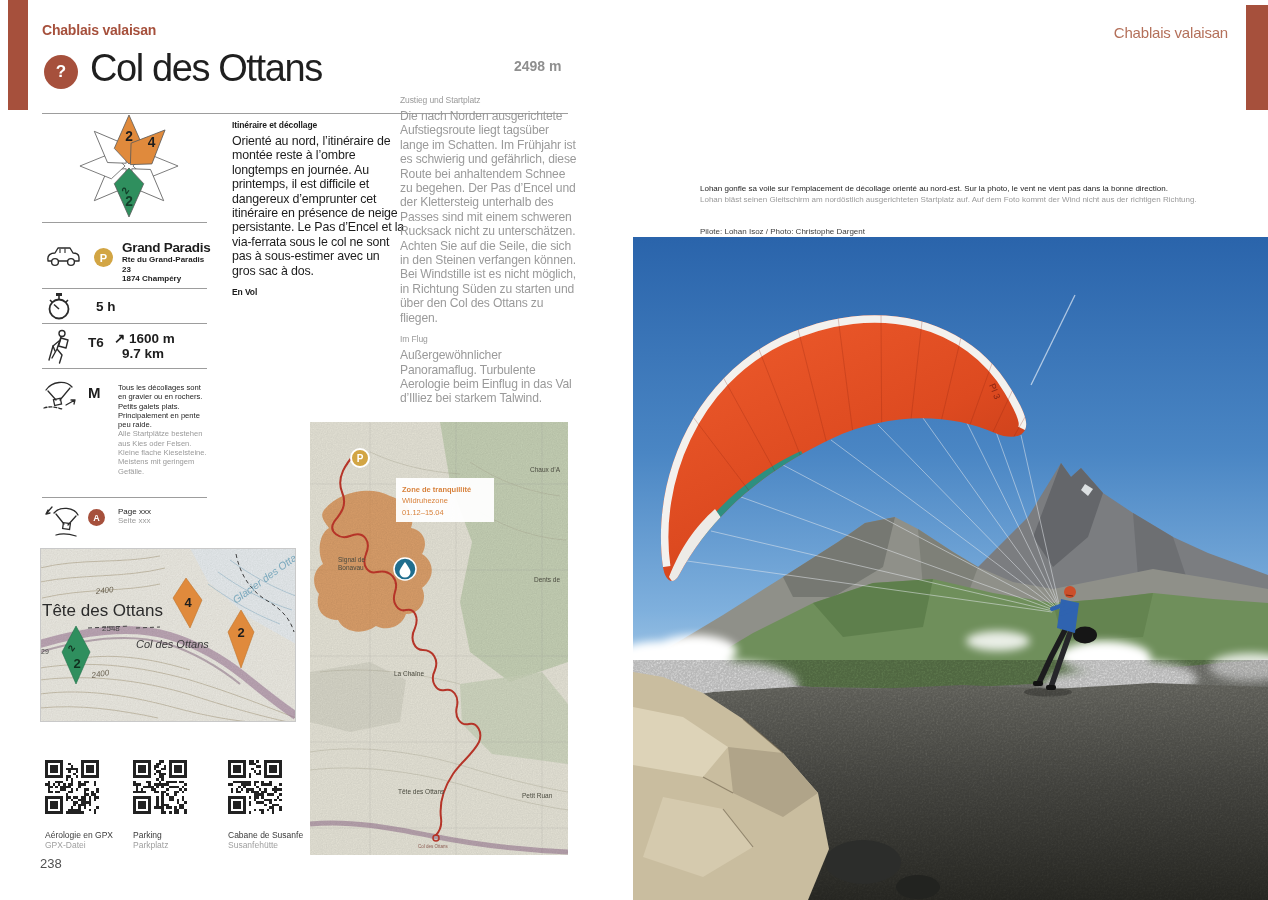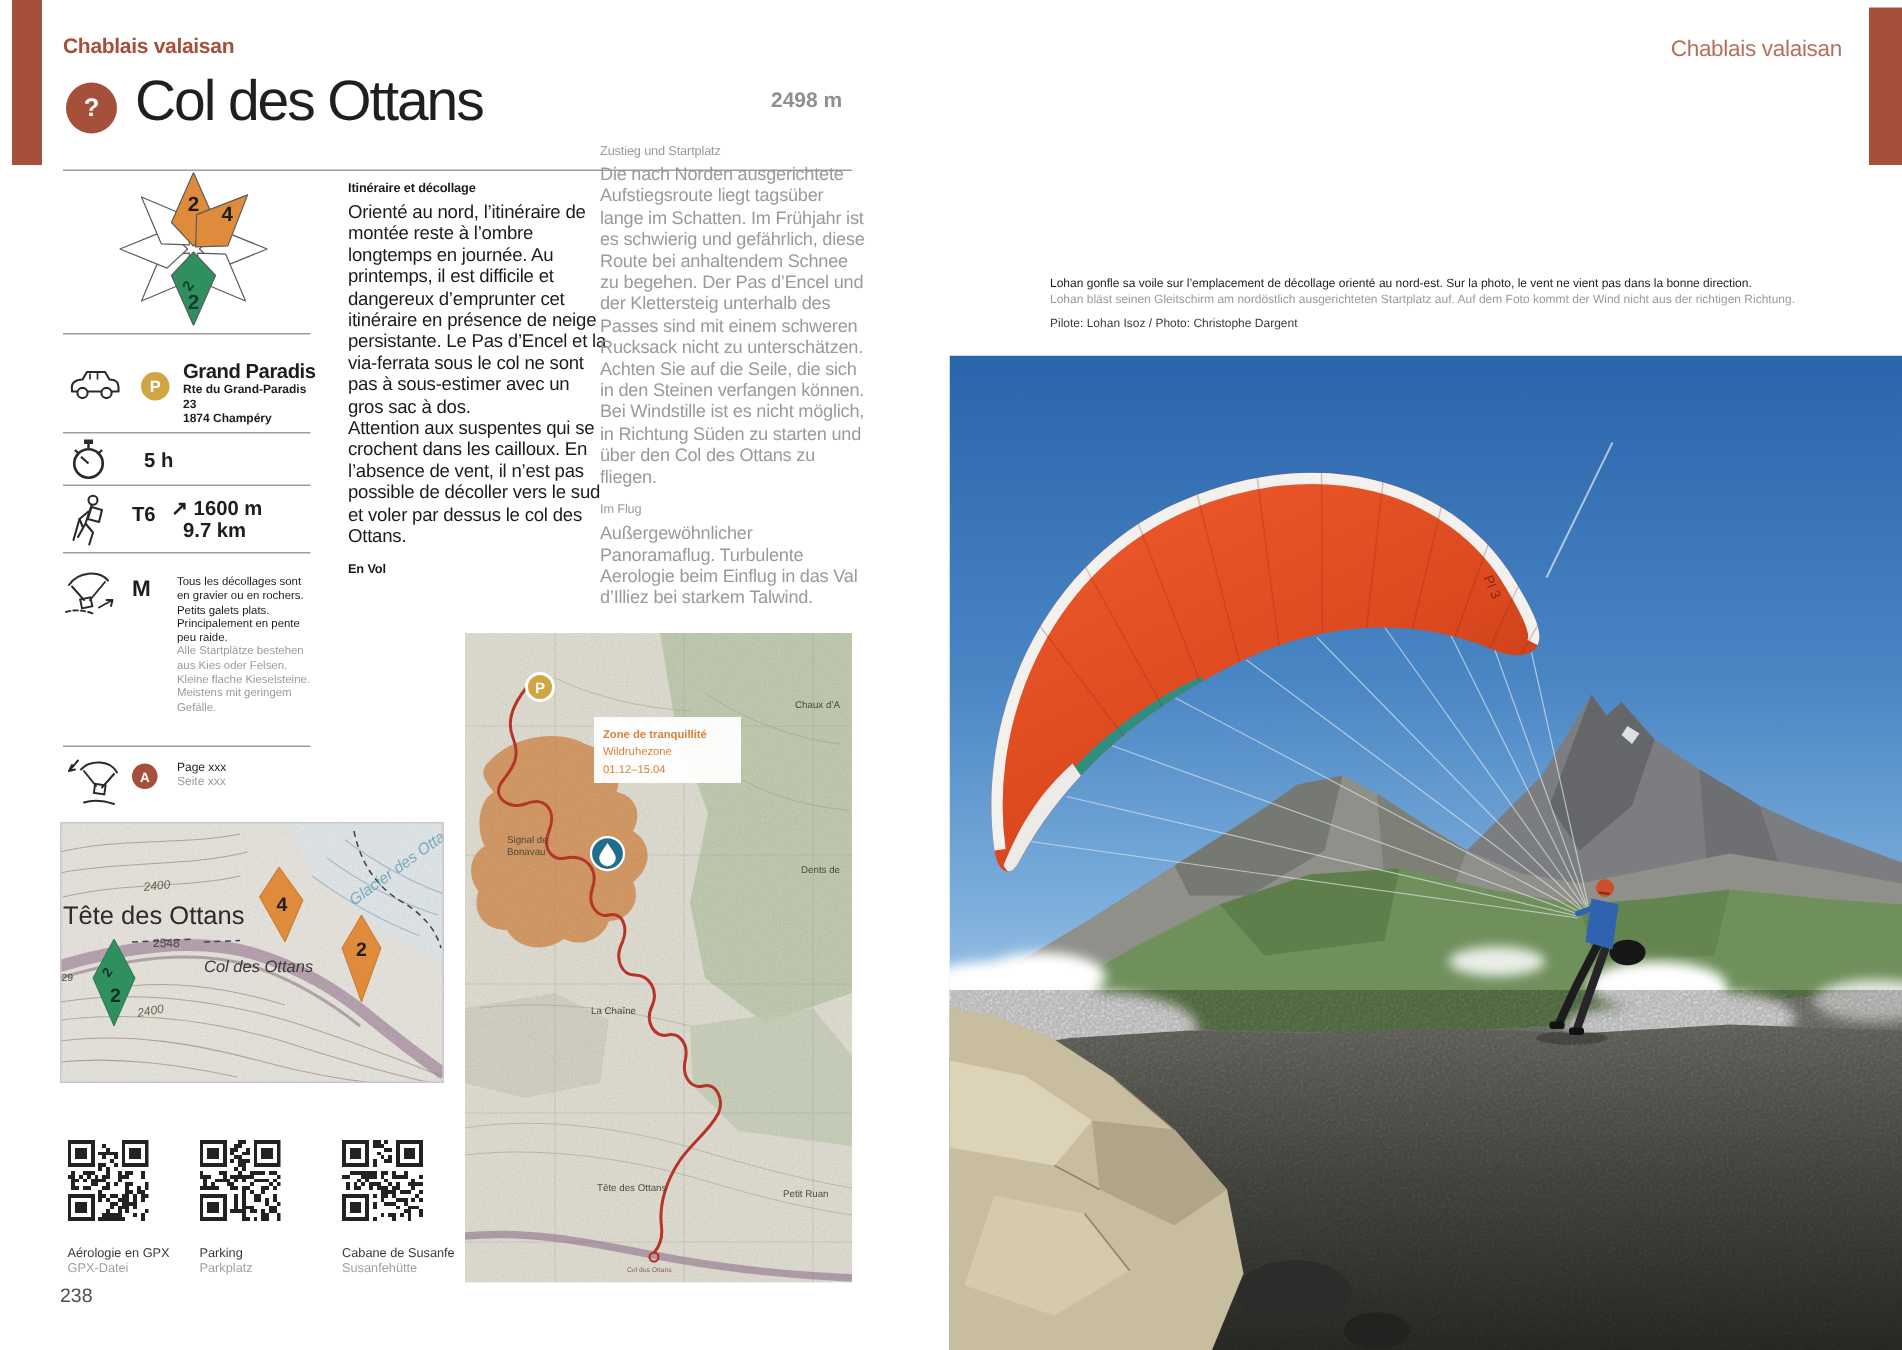--- a/index.html
+++ b/index.html
@@ -138,21 +138,20 @@
     <span>A</span>
   </div>
   <div class="abs" style="left:118px;top:507px;">
     <div style="font-size:8px;color:#1d1d1d;">Page xxx</div>
     <div style="font-size:8px;color:#9a9a9a;">Seite xxx</div>
   </div>
 
   <div class="abs fr" style="left:232px;top:107px;width:174px;margin-top:13px;">
     <p class="colhead">Itinéraire et décollage</p>
     <p class="colbody">Orienté au nord, l’itinéraire de montée reste à l’ombre longtemps en journée. Au printemps, il est difficile et dangereux d’emprunter cet itinéraire en présence de neige persistante. Le Pas d’Encel et la via-ferrata sous le col ne sont pas à sous-estimer avec un gros sac à dos.</p>
-    <p class="colbody">Attention aux suspentes qui se crochent dans les cailloux. En l’absence de vent, il n’est pas possible de décoller vers le sud et voler par dessus le col des Ottans.</p>
     <p class="colhead gap">En Vol</p>
   </div>
 
   <div class="abs de" style="left:400px;top:95px;width:178px;">
     <p class="colhead grey">Zustieg und Startplatz</p>
     <p class="colbody" style="font-size:12.1px;">Die nach Norden ausgerichtete Aufstiegsroute liegt tagsüber lange im Schatten. Im Frühjahr ist es schwierig und gefährlich, diese Route bei anhaltendem Schnee zu begehen. Der Pas d’Encel und der Klettersteig unterhalb des Passes sind mit einem schweren Rucksack nicht zu unterschätzen. Achten Sie auf die Seile, die sich in den Steinen verfangen können. Bei Windstille ist es nicht möglich, in Richtung Süden zu starten und über den Col des Ottans zu fliegen.</p>
     <p class="colhead grey gap">Im Flug</p>
     <p class="colbody" style="font-size:12.1px;">Außergewöhnlicher Panoramaflug. Turbulente Aerologie beim Einflug in das Val d’Illiez bei starkem Talwind.</p>
   </div>
 
@@ -630,21 +629,21 @@
     <div class="qrlabel-fr">Cabane de Susanfe</div>
     <div class="qrlabel-de">Susanfehütte</div>
   </div>
   <div class="abs pageno" style="left:40px;top:856px;">238</div>
 
   <div class="abs h-eyebrow-r" style="left:1040px;top:24px;width:188px;">Chablais valaisan</div>
   <div class="abs" style="left:1246px;top:5px;width:22px;height:105px;background:#a6503c;"></div>
 
   <div class="abs cap cap-fr" style="left:700px;top:184px;">Lohan gonfle sa voile sur l’emplacement de décollage orienté au nord-est. Sur la photo, le vent ne vient pas dans la bonne direction.</div>
   <div class="abs cap cap-de" style="left:700px;top:195px;">Lohan bläst seinen Gleitschirm am nordöstlich ausgerichteten Startplatz auf. Auf dem Foto kommt der Wind nicht aus der richtigen Richtung.</div>
-  <div class="abs cap credit" style="left:700px;top:211px;">Pilote: Lohan Isoz / Photo: Christophe Dargent</div>
+  <div class="abs cap credit" style="left:700px;top:227px;">Pilote: Lohan Isoz / Photo: Christophe Dargent</div>
 
   <svg class="abs" style="left:633px;top:237px;" width="635" height="663" viewBox="0 0 635 663">
     <defs>
       <linearGradient id="sky" x1="0" y1="0" x2="0" y2="1">
         <stop offset="0" stop-color="#2a64ab"></stop>
           <stop offset="0.45" stop-color="#4a86c4"></stop>
         <stop offset="0.78" stop-color="#7fb0dd"></stop>
           <stop offset="1" stop-color="#bcd8ec"></stop>
       </linearGradient>
       <linearGradient id="scree" x1="0" y1="0" x2="0" y2="1">

